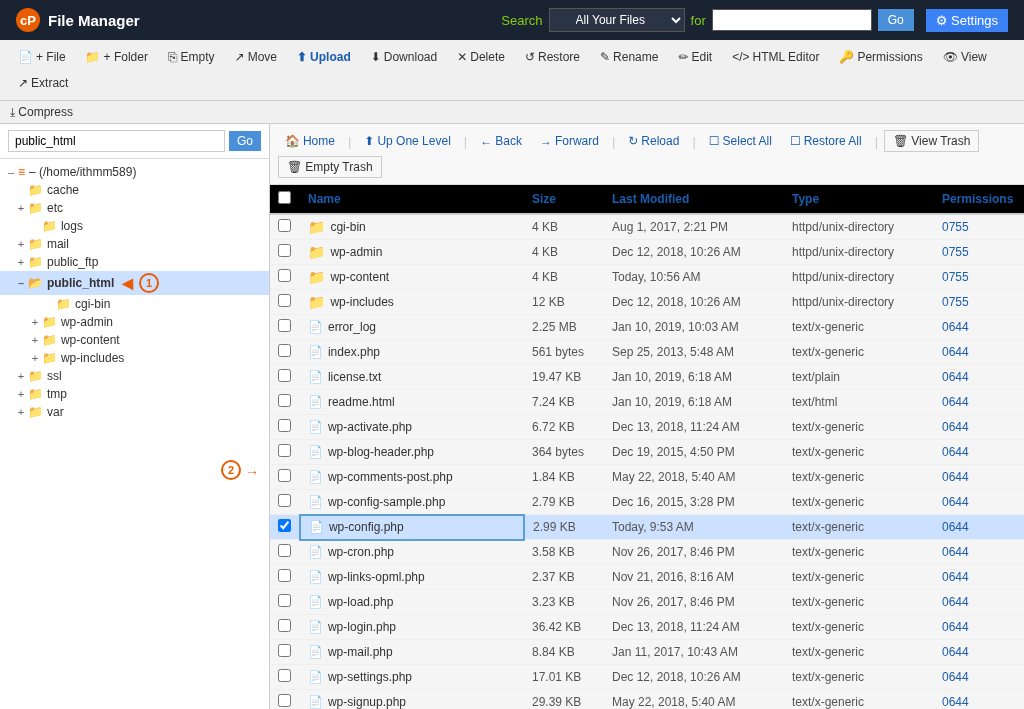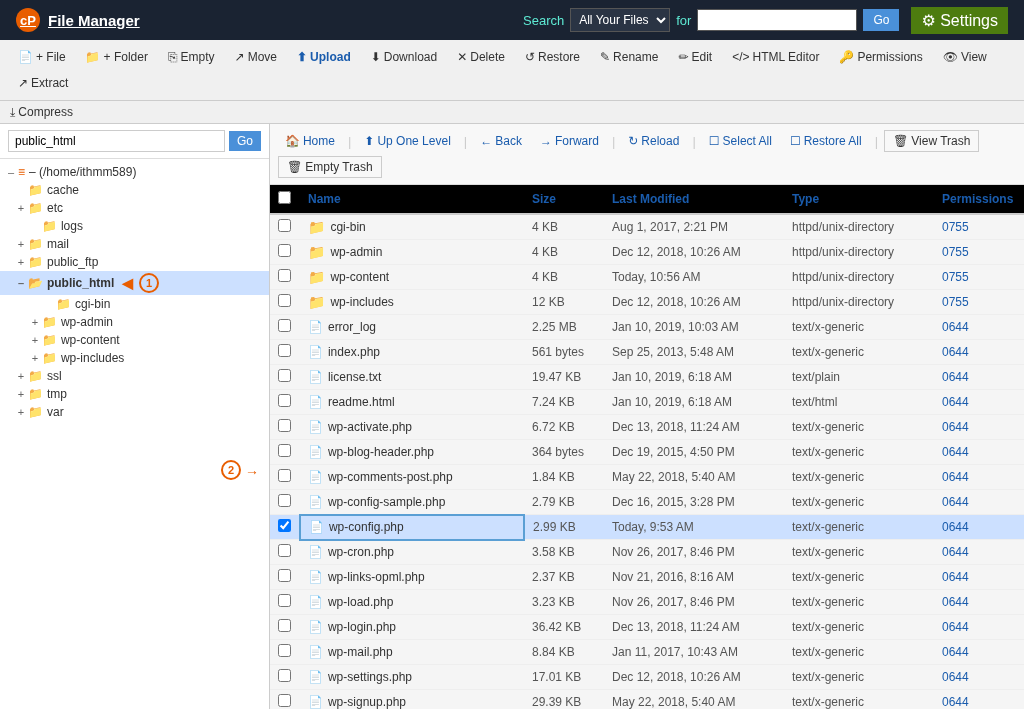--- a/index.html
+++ b/index.html
@@ -14,42 +14,41 @@
       padding: 0 16px;
       height: 40px;
     }
     .cpanel-logo {
       display: flex;
       align-items: center;
       gap: 8px;
       font-size: 15px;
       font-weight: bold;
       color: #fff;
-      text-decoration: underline;
     }
     .cpanel-icon {
       width: 24px;
       height: 24px;
       background: #e85d00;
       border-radius: 50%;
       display: flex;
       align-items: center;
       justify-content: center;
       font-weight: bold;
       font-size: 13px;
     }
     .search-area {
       margin-left: auto;
       display: flex;
       align-items: center;
       gap: 6px;
     }
-    .search-area label { color: #5eead4; font-size: 13px; text-align: center; }
+    .search-area label { color: #84cc16; font-size: 13px; text-align: center; }
     .search-select {
-      padding: 3px 4px;
+      padding: 3px 22px;
       border: 1px solid #555;
       background: #2a3444;
       color: #fff;
       font-size: 12px;
     }
     .search-input {
       padding: 3px 6px;
       border: 1px solid #555;
       background: #fff;
       font-size: 12px;
@@ -57,25 +56,25 @@
     }
     .search-go-btn {
       background: #4a90d9;
       color: #fff;
       border: none;
       padding: 4px 10px;
       font-size: 12px;
       cursor: pointer;
     }
     .settings-btn {
-      background: #4d7c0f;
+      background: #3b82f6;
       color: #fff;
       border: none;
       padding: 4px 10px;
-      font-size: 16px;
+      font-size: 13px;
       cursor: pointer;
       margin-left: 6px;
     }
 
     
     .toolbar {
       background: #f0f0f0;
       border-bottom: 1px solid #ccc;
       display: flex;
       align-items: center;

